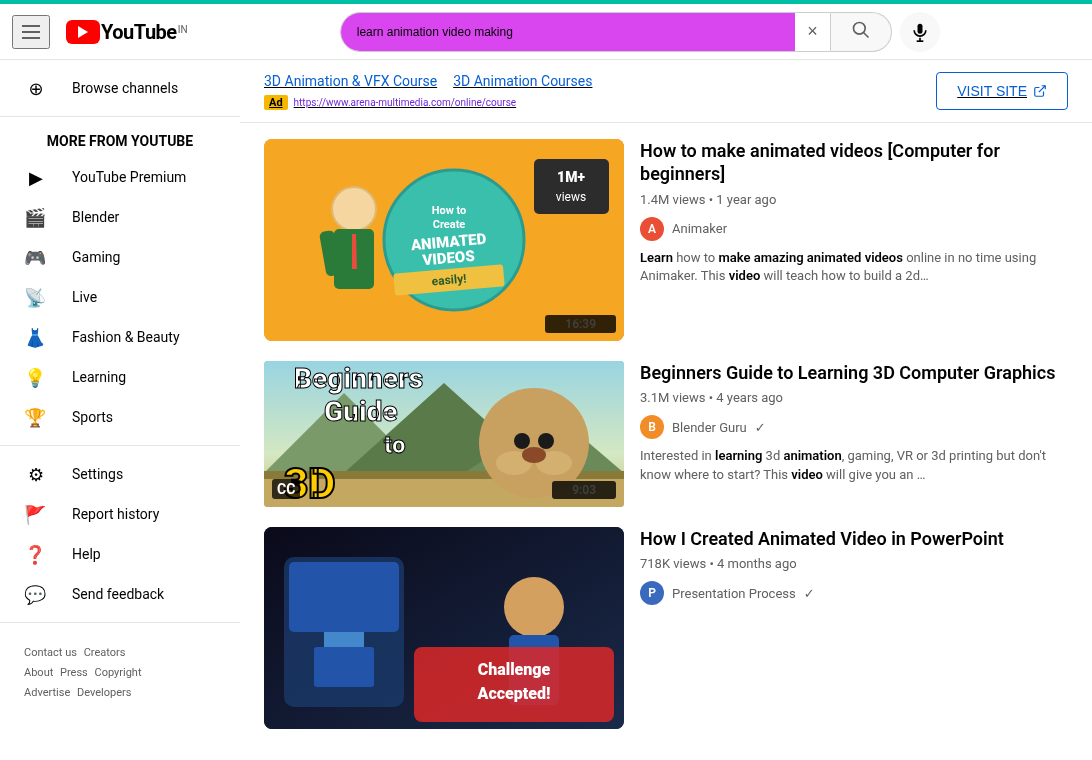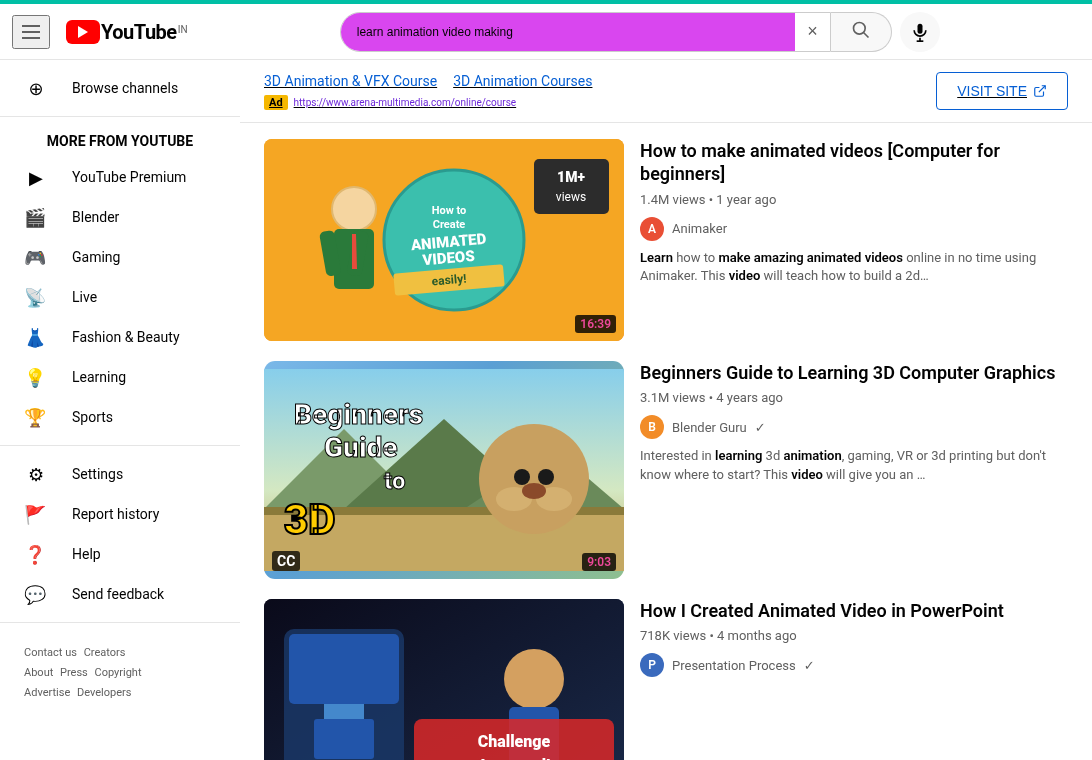--- a/index.html
+++ b/index.html
@@ -103,23 +103,23 @@
     .video-list { padding: 16px 24px; display: flex; flex-direction: column; gap: 20px; }
     .video-item { display: flex; gap: 16px; cursor: pointer; }
     .video-thumb { position: relative; flex-shrink: 0; }
     .video-thumb img, .thumb-placeholder { width: 360px; height: 202px; border-radius: 8px; object-fit: cover; }
     .thumb-placeholder { background: #c5c5c5; display: flex; align-items: center; justify-content: center; overflow: hidden; }
     .duration-badge {
       position: absolute;
       bottom: 8px;
       right: 8px;
       background: rgba(0,0,0,0.8);
-      color: #ec4899;
+      color: #404040;
       font-size: 12px;
-      padding: 2px 5px;
+      padding: 2px 20px;
       border-radius: 3px;
       font-weight: 600;
     }
     .cc-badge {
       position: absolute;
       bottom: 8px;
       left: 8px;
       background: rgba(0,0,0,0.75);
       color: #fff;
       font-size: 14px;
@@ -338,21 +338,21 @@
             <span class="channel-name">Animaker</span>
           </div>
           <div class="video-desc">
             <strong>Learn</strong> how to <strong>make amazing animated videos</strong> online in no time using Animaker. This <strong>video</strong> will teach how to build a 2d…
           </div>
         </div>
       </div>
 
       <div class="video-item">
         <div class="video-thumb">
-          <div class="thumb-placeholder thumb-2" style="width:360px;height:218px;border-radius:11px;overflow:hidden;">
+          <div class="thumb-placeholder thumb-2" style="width:360px;height:146px;border-radius:4px;overflow:hidden;">
             <svg width="360" height="202" viewBox="0 0 360 202" xmlns="http://www.w3.org/2000/svg">
 
               <defs>
                 <linearGradient id="sky" x1="0%" y1="0%" x2="0%" y2="100%">
                   <stop offset="0%" style="stop-color:#87CEEB"></stop>
                   <stop offset="60%" style="stop-color:#d4e8c2"></stop>
                   <stop offset="100%" style="stop-color:#c4a862"></stop>
                 </linearGradient>
               </defs>
               <rect width="360" height="202" fill="url(#sky)"></rect>

